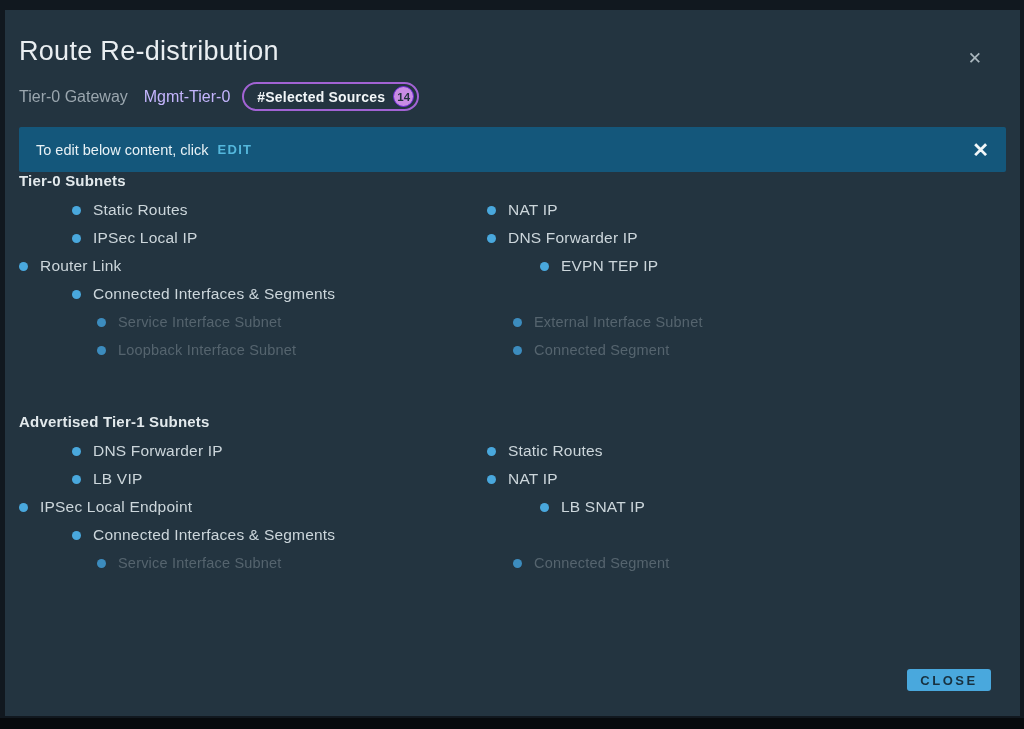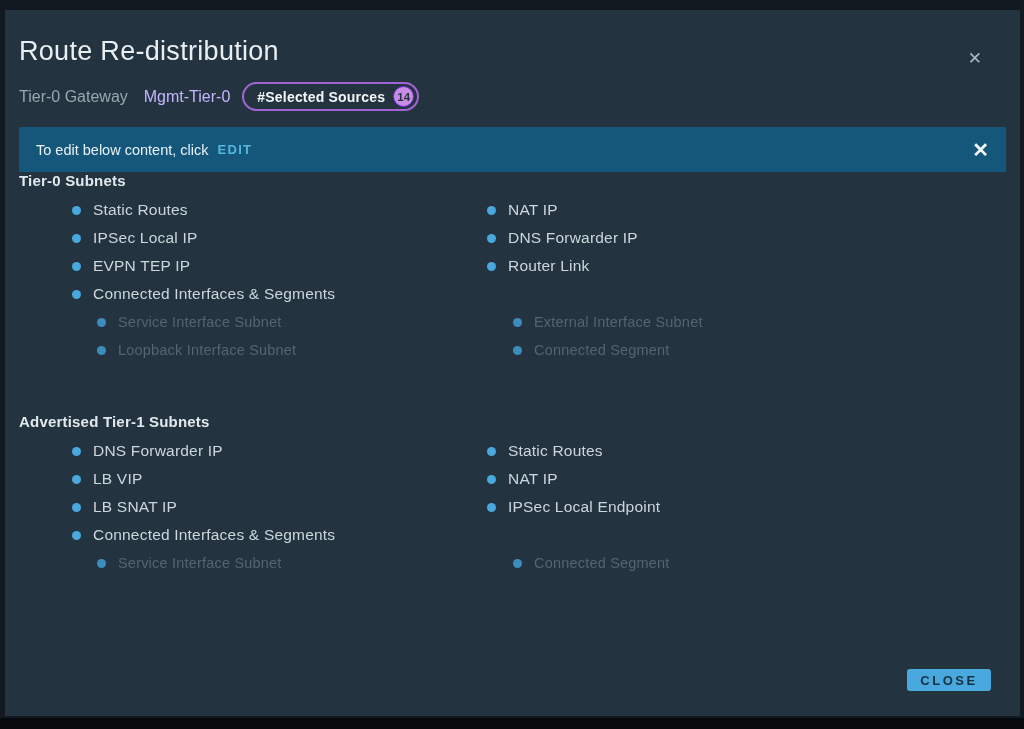--- a/index.html
+++ b/index.html
@@ -188,27 +188,27 @@
           <span class="bullet"></span>
           <span class="item-label">IPSec Local IP</span>
         </div>
         <div class="cell r-main">
           <span class="bullet"></span>
           <span class="item-label">DNS Forwarder IP</span>
         </div>
       </div>
 
       <div class="row">
+        <div class="cell r-main">
+          <span class="bullet"></span>
+          <span class="item-label">Router Link</span>
+        </div>
         <div class="cell l-main">
           <span class="bullet"></span>
           <span class="item-label">EVPN TEP IP</span>
-        </div>
-        <div class="cell r-main">
-          <span class="bullet"></span>
-          <span class="item-label">Router Link</span>
         </div>
       </div>
 
       <div class="row">
         <div class="cell l-main">
           <span class="bullet"></span>
           <span class="item-label">Connected Interfaces &amp; Segments</span>
         </div>
         <div class="cell"></div>
       </div>
@@ -255,27 +255,27 @@
           <span class="bullet"></span>
           <span class="item-label">LB VIP</span>
         </div>
         <div class="cell r-main">
           <span class="bullet"></span>
           <span class="item-label">NAT IP</span>
         </div>
       </div>
 
       <div class="row">
+        <div class="cell r-main">
+          <span class="bullet"></span>
+          <span class="item-label">IPSec Local Endpoint</span>
+        </div>
         <div class="cell l-main">
           <span class="bullet"></span>
           <span class="item-label">LB SNAT IP</span>
-        </div>
-        <div class="cell r-main">
-          <span class="bullet"></span>
-          <span class="item-label">IPSec Local Endpoint</span>
         </div>
       </div>
 
       <div class="row">
         <div class="cell l-main">
           <span class="bullet"></span>
           <span class="item-label">Connected Interfaces &amp; Segments</span>
         </div>
         <div class="cell"></div>
       </div>

